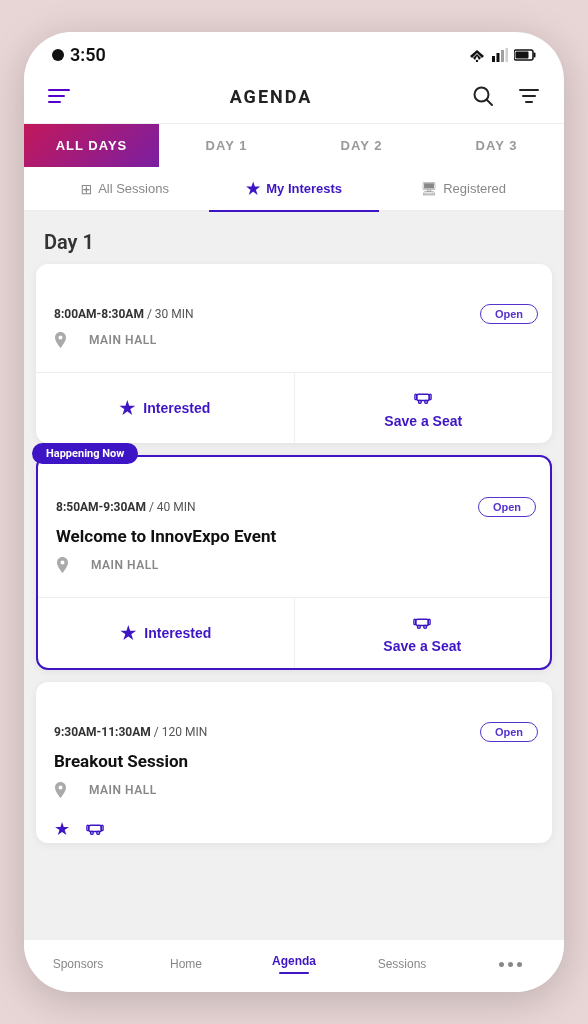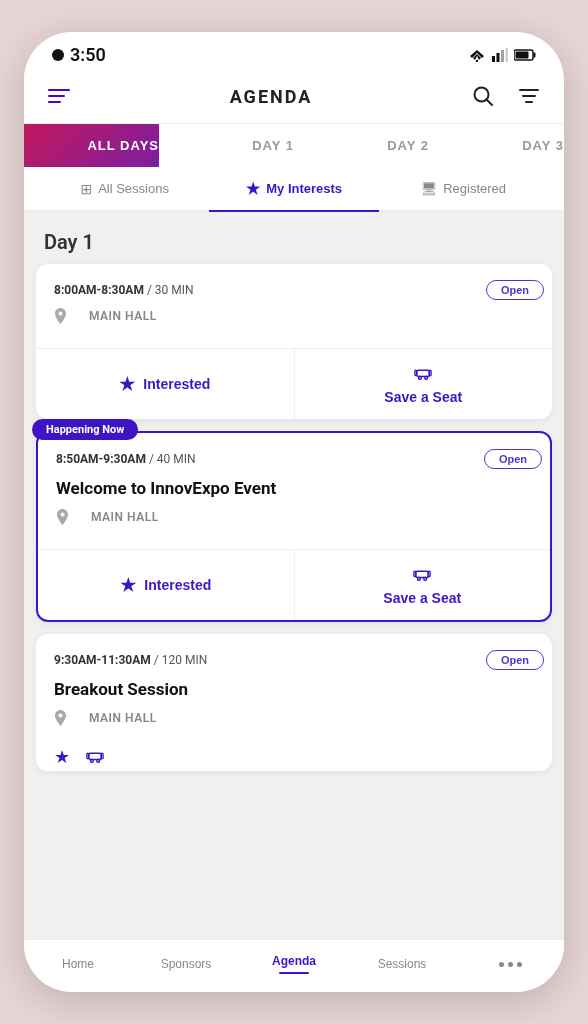--- a/index.html
+++ b/index.html
@@ -137,21 +137,21 @@
 
     
     .day-tabs {
       display: flex;
       background: #fff;
     }
 
     .day-tab {
       flex: 1;
       padding: 14px 0;
-      text-align: right;
+      text-align: center;
       font-size: 13px;
       font-weight: 700;
       letter-spacing: 1px;
       color: #999;
       cursor: pointer;
       border: none;
       background: none;
     }
 
     .day-tab.active {
@@ -218,21 +218,22 @@
     
     .session-card {
       background: #fff;
       margin: 0 12px 12px 12px;
       border-radius: 12px;
       overflow: hidden;
       box-shadow: 0 2px 8px rgba(0,0,0,0.06);
     }
 
     .session-card-body {
-      padding: 16px 8px 8px 18px;
+      padding: 16px 14px 8px 18px;
+      margin-top: 24px;
     }
 
     .session-meta {
       display: flex;
       justify-content: space-between;
       align-items: center;
       margin-bottom: 8px;
     }
 
     .session-time {
@@ -570,22 +571,22 @@
             <rect x="12" y="15" width="3" height="3" rx="1" stroke="#3d15c4" stroke-width="1.5"></rect>
             <rect x="1" y="8" width="2" height="6" rx="1" stroke="#3d15c4" stroke-width="1.5"></rect>
             <rect x="17" y="8" width="2" height="6" rx="1" stroke="#3d15c4" stroke-width="1.5"></rect>
           </svg>
         </div>
       </div>
 
     </div>
 
     <div class="bottom-nav">
+      <button class="bottom-nav-item">Sponsors</button>
       <button class="bottom-nav-item">Home</button>
-      <button class="bottom-nav-item">Sponsors</button>
       <button class="bottom-nav-item active">Agenda</button>
       <button class="bottom-nav-item">Sessions</button>
       <button class="bottom-nav-item">
         <div class="bottom-nav-dots">
           <span></span>
             <span></span>
             <span></span>
         </div>
       </button>
     </div>

